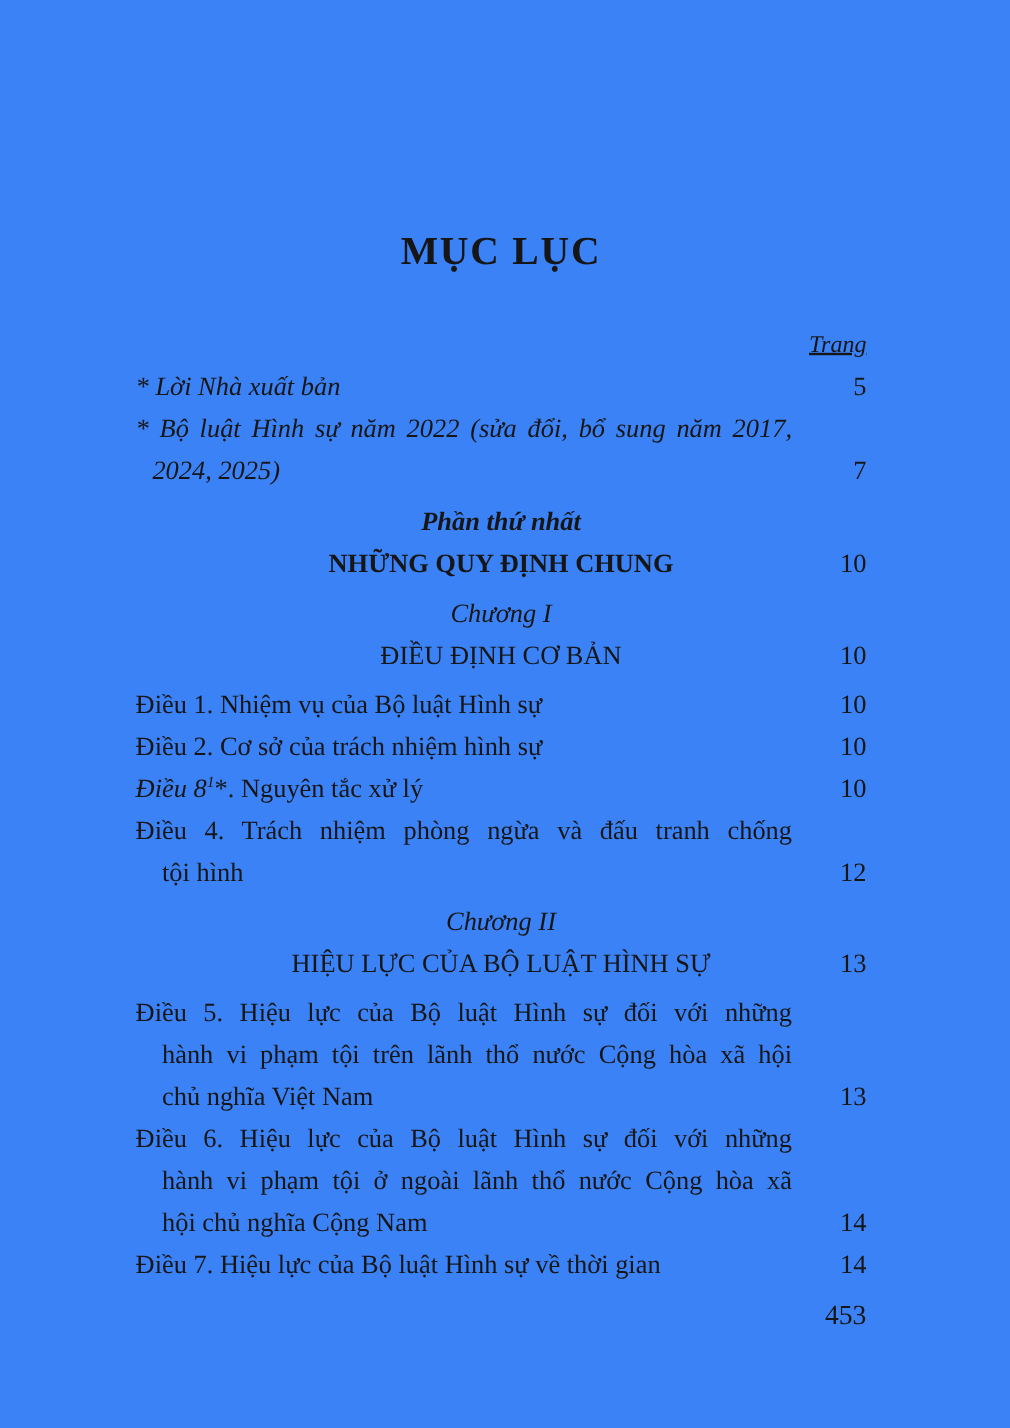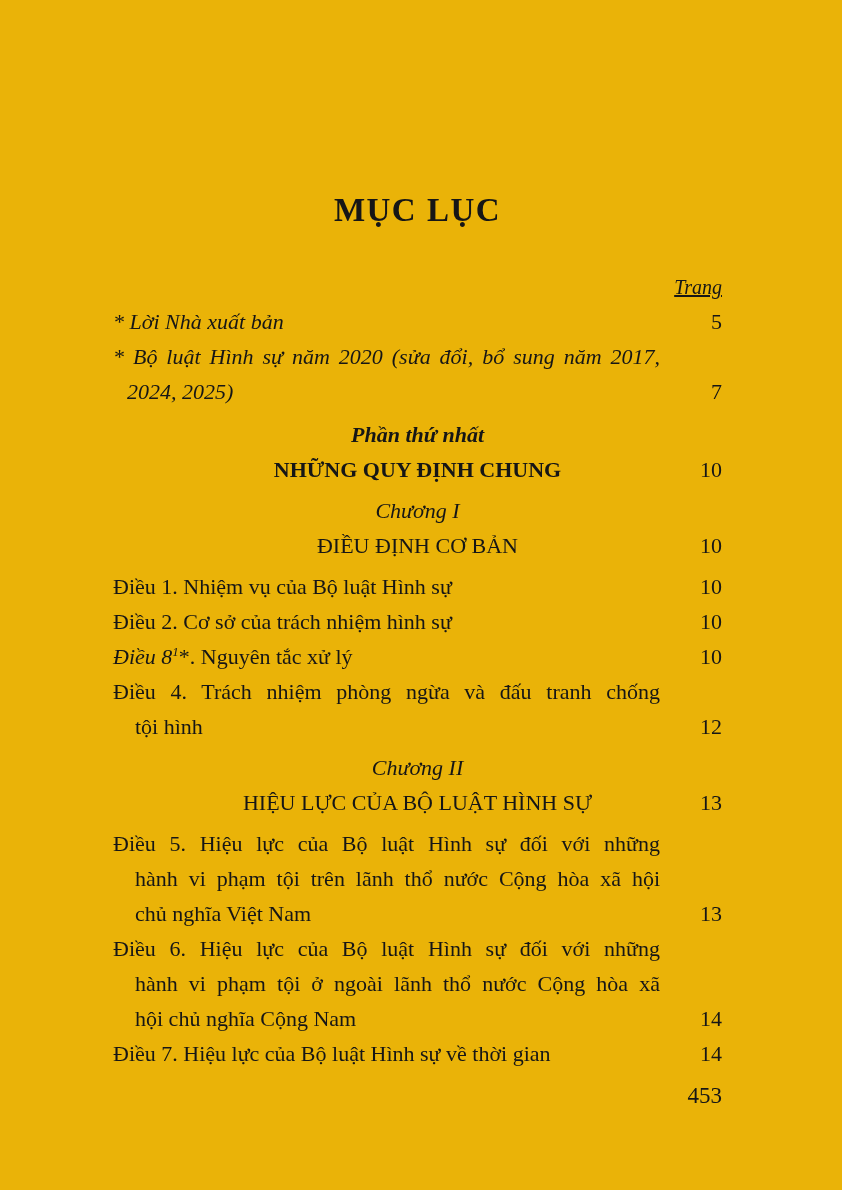--- a/index.html
+++ b/index.html
@@ -1,21 +1,21 @@
 <!DOCTYPE html>
 <html><head>
 <meta charset="utf-8">
 <style>
   html, body { margin: 0; padding: 0; background: #e8e8e8; }
   .page {
     position: relative;
     width: 842px;
     height: 1190px;
     margin: 0 auto;
-    background: #eab308;
+    background: #3b82f6;
     color: #161616;
     font-family: "Liberation Serif", "DejaVu Serif", serif;
     overflow: hidden;
   }
   .title {
     position: absolute;
     top: 188px;
     left: 113px;
     width: 609px;
     margin: 0;
@@ -81,21 +81,21 @@
     <div class="row hdr">
       <span class="t right italic">Trang</span>
     </div>
 
     <div class="row">
       <span class="t italic">* Lời Nhà xuất bản</span>
       <span class="p">5</span>
     </div>
 
     <div class="row">
-      <span class="t italic justify">* Bộ luật Hình sự năm 2020 (sửa đổi, bổ sung năm 2017,</span>
+      <span class="t italic justify">* Bộ luật Hình sự năm 2022 (sửa đổi, bổ sung năm 2017,</span>
     </div>
     <div class="row">
       <span class="t italic ind-sm">2024, 2025)</span>
       <span class="p">7</span>
     </div>
 
     <div class="row g8">
       <span class="t center bold italic">Phần thứ nhất</span>
     </div>
 

